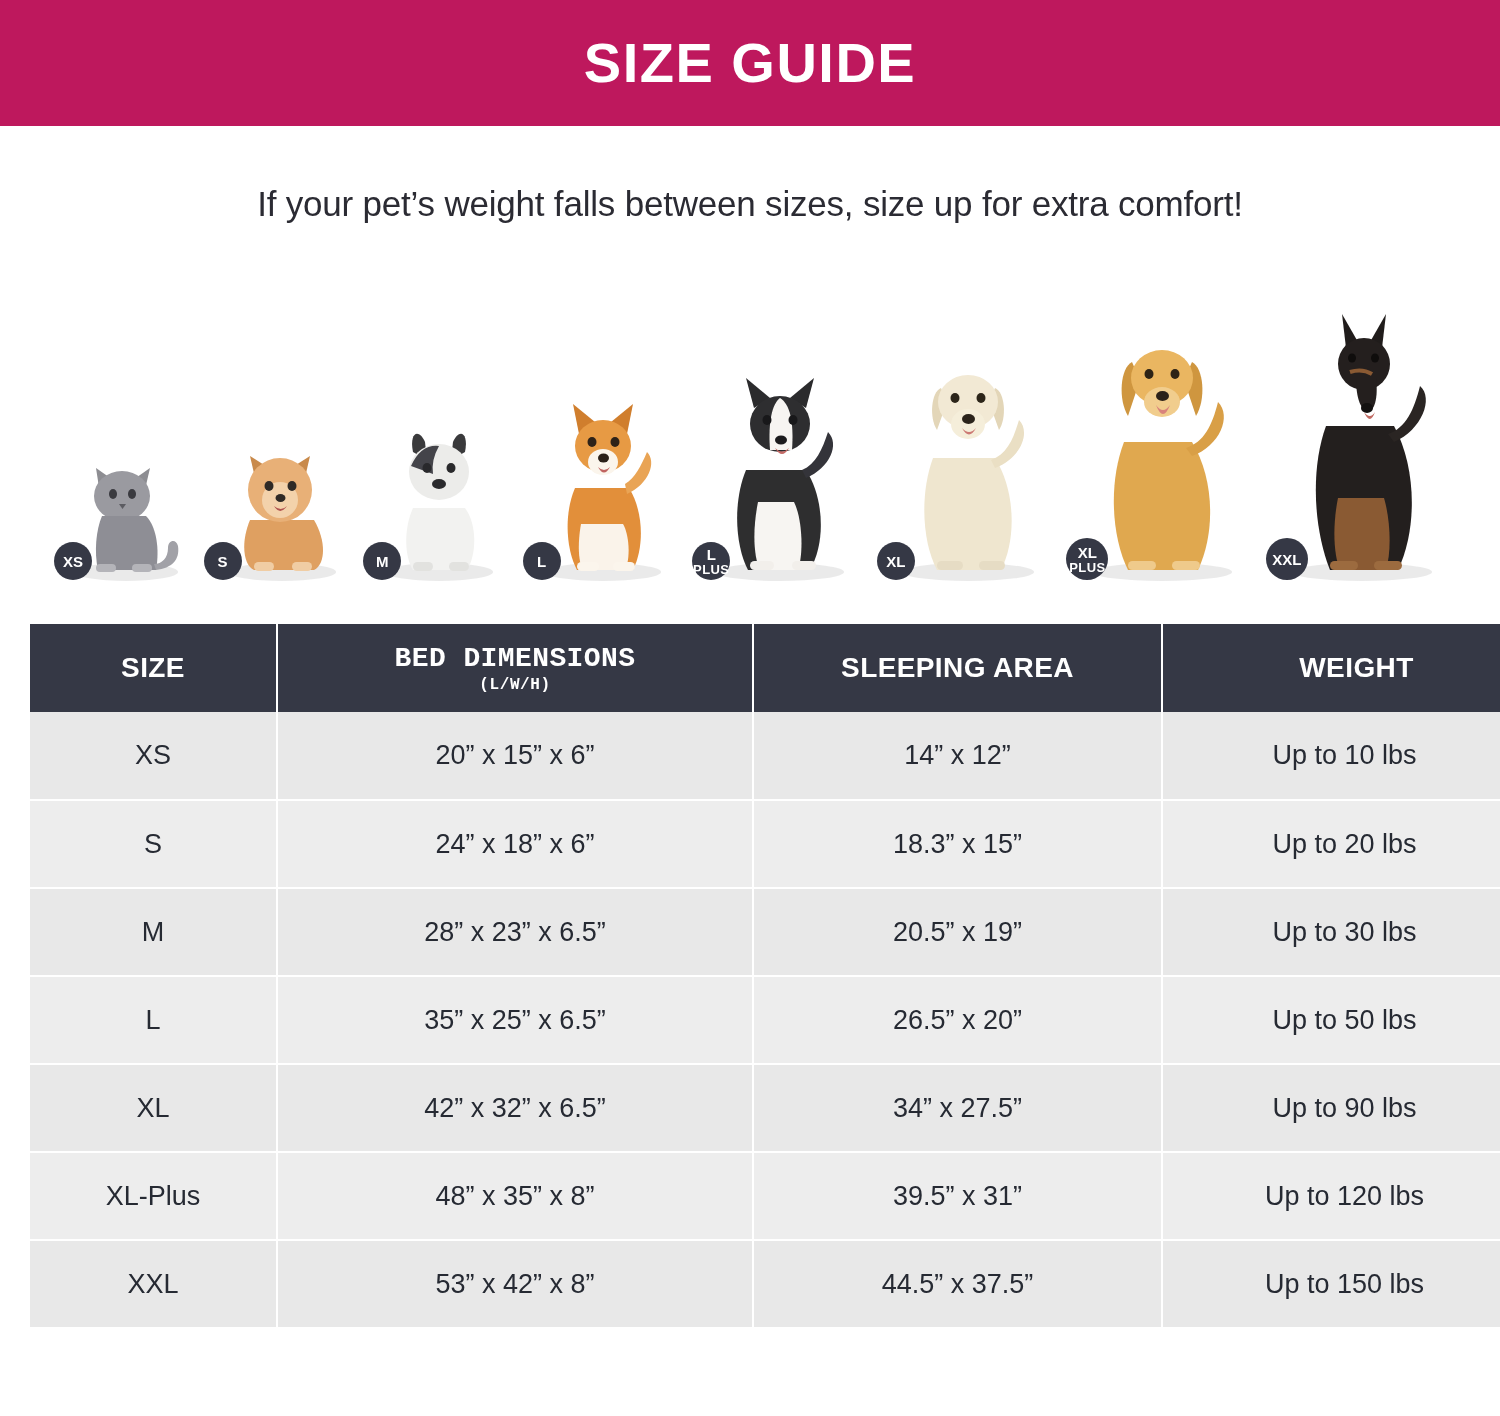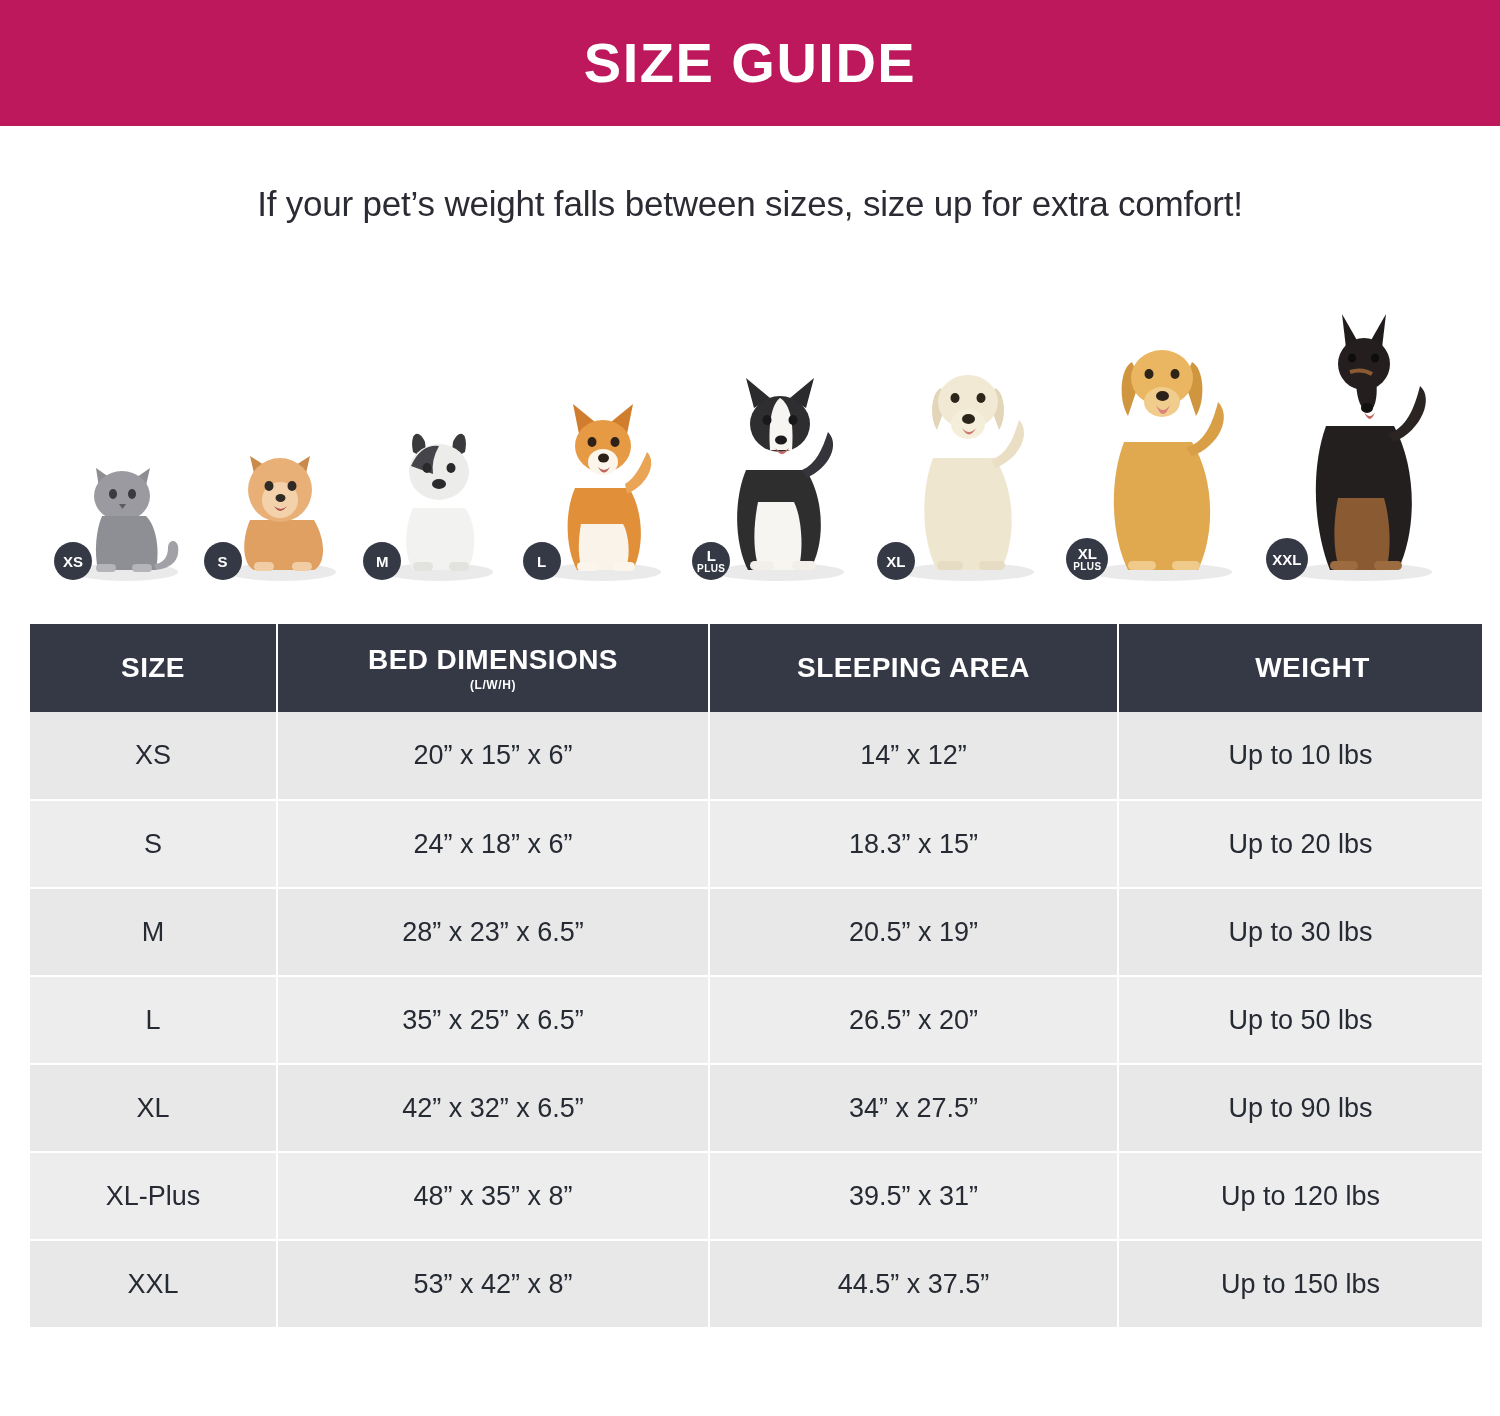--- a/index.html
+++ b/index.html
@@ -78,21 +78,21 @@
     display: flex;
     flex-direction: column;
     align-items: center;
     justify-content: center;
     font-size: 15px;
     font-weight: bold;
     line-height: 1;
     z-index: 5;
   }
   .badge .sub {
-    font-size: 10px;
+    font-size: 13px;
     letter-spacing: 0.4px;
     margin-top: 1px;
   }
   .badge.wide { width: 42px; height: 42px; }
 
   
   .table-wrap {
     width: 1440px;
     margin: 36px auto 0 auto;
   }
@@ -109,27 +109,27 @@
     font-weight: bold;
     letter-spacing: 0.4px;
     text-align: center;
     vertical-align: middle;
     border-right: 2px solid #ffffff;
     margin-top: 21px;
   }
   thead th:last-child { border-right: none; }
   thead th .sub-label {
     display: block;
-    font-size: 12px;
+    font-size: 16px;
     font-weight: bold;
     letter-spacing: 0.6px;
     margin-top: 2px;
   }
   th.col-size { width: 247px; }
-  th.col-dims { width: 432px; }
+  th.col-dims { width: 476px; font-family: Liberation Mono, monospace; }
   th.col-sleep { width: 409px; }
   th.col-weight { width: 364px; padding-left: 24px; }
   tbody td {
     height: 88px;
     font-size: 27px;
     text-align: center;
     vertical-align: middle;
     color: #262a33;
     border-right: 2px solid #ffffff;
     border-bottom: 2px solid #ffffff;

